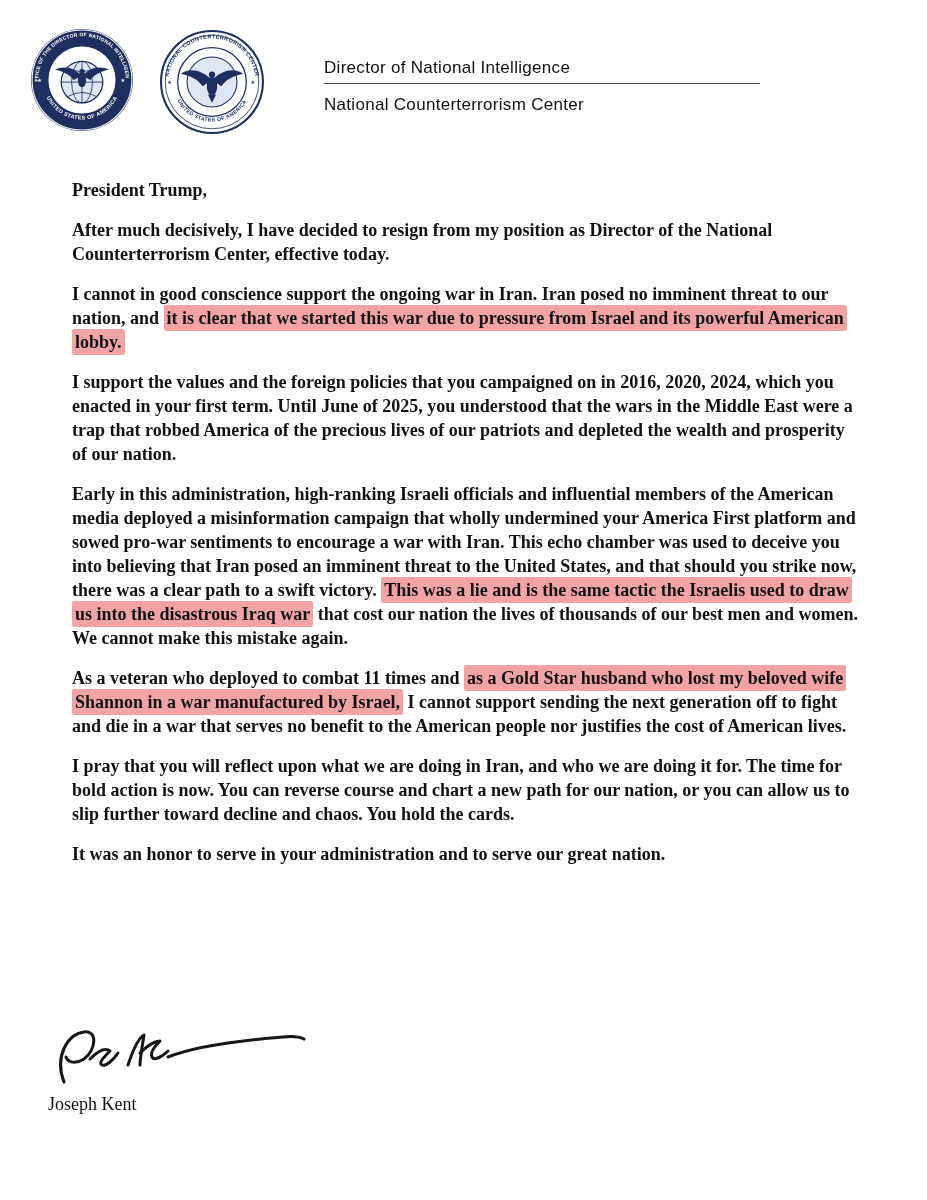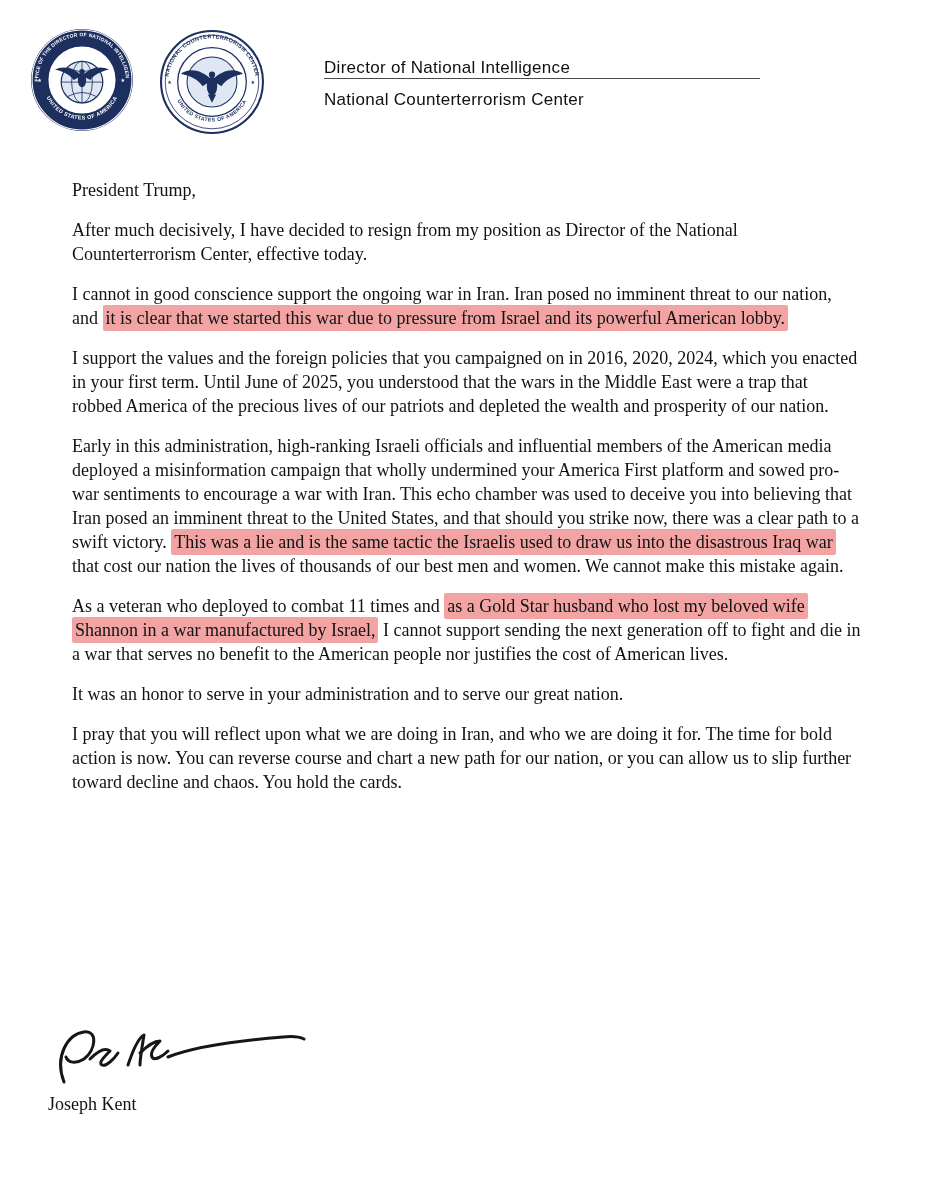--- a/index.html
+++ b/index.html
@@ -12,27 +12,27 @@
     overflow:hidden;
   }
   
   .seal{position:absolute;width:104px;height:104px;}
   .seal-1{left:30px;top:28px;}
   .seal-2{left:160px;top:30px;}
   .agency-block{position:absolute;left:324px;top:58px;width:450px;
     font-family:"Liberation Sans", sans-serif;}
   .agency-line1{
     font-size:17px;letter-spacing:.3px;color:#101010;
-    border-bottom:1.6px solid #4a4a4a;width:436px;
+    padding-bottom:5px;border-bottom:1.6px solid #4a4a4a;width:436px;
   }
   .agency-line2{font-size:17px;letter-spacing:.3px;color:#101010;margin-top:11px;}
   
   .letter{
     position:absolute;left:72px;top:178px;width:790px;
-    font-size:18px;line-height:24px;
+    font-size:18px;line-height:24px;font-weight:bold;
   }
   .salutation{margin:0 0 16px 0;}
   .para{margin:0 0 16px 0;}
   .hl{
     padding:3px 3px;
     box-decoration-break:clone;
     -webkit-box-decoration-break:clone;
     border-radius:2px;
     text-align:center;
   }
@@ -115,22 +115,22 @@
   </div>
 
   <div class="letter">
     <p class="salutation">President Trump,</p>
     <div>
         <p class="para"><span>After much decisively, I have decided to resign from my position as Director of the National Counterterrorism Center, effective today.</span></p>
         <p class="para"><span>I cannot in good conscience support the ongoing war in Iran. Iran posed no imminent threat to our nation, and </span><span class="hl" style="background-color: rgb(242, 164, 164);">it is clear that we started this war due to pressure from Israel and its powerful American lobby.</span></p>
         <p class="para"><span>I support the values and the foreign policies that you campaigned on in 2016, 2020, 2024, which you enacted in your first term. Until June of 2025, you understood that the wars in the Middle East were a trap that robbed America of the precious lives of our patriots and depleted the wealth and prosperity of our nation.</span></p>
         <p class="para"><span>Early in this administration, high-ranking Israeli officials and influential members of the American media deployed a misinformation campaign that wholly undermined your America First platform and sowed pro-war sentiments to encourage a war with Iran. This echo chamber was used to deceive you into believing that Iran posed an imminent threat to the United States, and that should you strike now, there was a clear path to a swift victory. </span><span class="hl" style="background-color: rgb(242, 164, 164);">This was a lie and is the same tactic the Israelis used to draw us into the disastrous Iraq war</span><span> that cost our nation the lives of thousands of our best men and women. We cannot make this mistake again.</span></p>
         <p class="para"><span>As a veteran who deployed to combat 11 times and </span><span class="hl" style="background-color: rgb(242, 164, 164);">as a Gold Star husband who lost my beloved wife Shannon in a war manufactured by Israel,</span><span> I cannot support sending the next generation off to fight and die in a war that serves no benefit to the American people nor justifies the cost of American lives.</span></p>
+        <p class="para"><span>I pray that you will reflect upon what we are doing in Iran, and who we are doing it for. The time for bold action is now. You can reverse course and chart a new path for our nation, or you can allow us to slip further toward decline and chaos. You hold the cards.</span></p>
         <p class="para"><span>It was an honor to serve in your administration and to serve our great nation.</span></p>
-        <p class="para"><span>I pray that you will reflect upon what we are doing in Iran, and who we are doing it for. The time for bold action is now. You can reverse course and chart a new path for our nation, or you can allow us to slip further toward decline and chaos. You hold the cards.</span></p>
       </div>
   </div>
 
   <div class="sig-block">
     <svg class="sig-svg" width="270" height="78" viewBox="0 0 270 78">
       <g fill="none" stroke="#161616" stroke-width="3" stroke-linecap="round" stroke-linejoin="round">
         <path d="M16,70 C6,44 20,22 36,20 C50,18 48,38 36,47 C28,52 20,51 18,45"></path>
         <path d="M42,47 C50,39 57,35 62,39 C56,45 50,51 54,53 C58,55 66,47 70,41"></path>
         <path d="M80,53 C86,35 92,25 96,23 C94,35 92,47 92,53"></path>
         <path d="M92,41 C100,33 108,29 112,29 C106,35 102,41 104,45 C106,49 114,45 120,39"></path>

